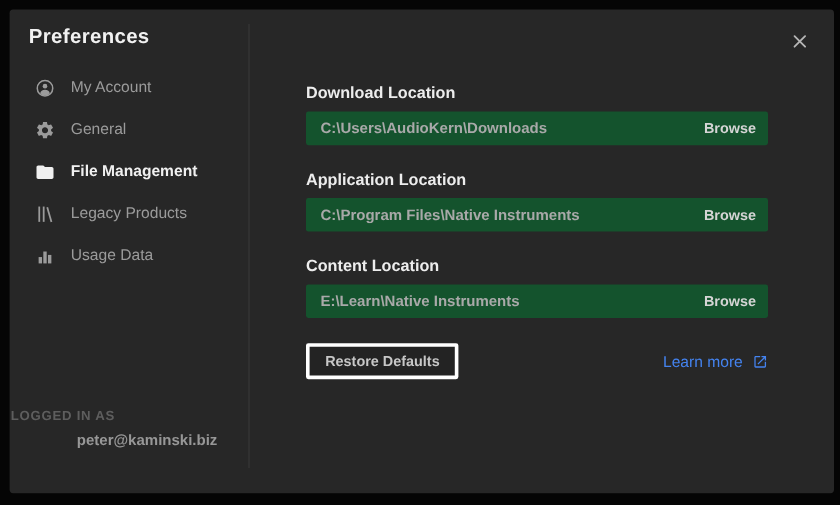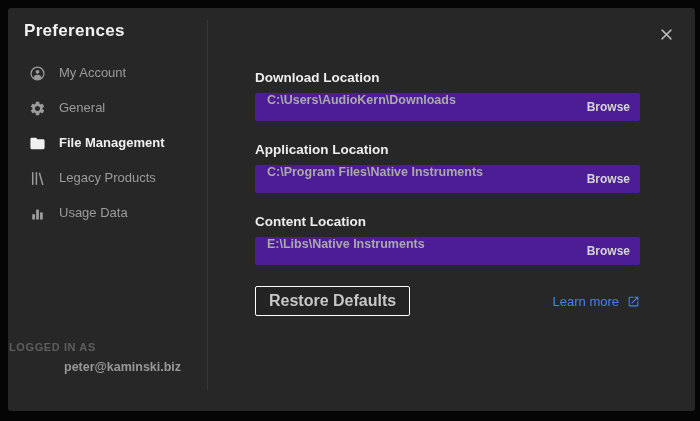--- a/index.html
+++ b/index.html
@@ -77,23 +77,24 @@
     width: 385px;
   }
   .section-heading {
     font-size: 13.5px;
     font-weight: bold;
     color: #ededed;
     margin-bottom: 8px;
   }
   .path-field {
     height: 28px;
-    background: #4c1d95;
+    background: #14532d;
     border-radius: 2px;
     display: flex;
+    align-items: center;
     padding: 0 10px 0 12px;
     margin-bottom: 21px;
   }
   .path-text {
     font-size: 12.5px;
     font-weight: bold;
     color: #a9a9a9;
     white-space: nowrap;
     overflow: hidden;
   }
@@ -109,25 +110,25 @@
     padding: 0;
   }
   .bottom-row {
     margin-top: 3px;
     display: flex;
     align-items: center;
     justify-content: space-between;
   }
   .restore-btn {
     background: #232323;
-    border: 1px solid #ffffff;
+    border: 3px solid #ffffff;
     border-radius: 2px;
     color: #c7c7c7;
     font-family: "Liberation Sans", sans-serif;
-    font-size: 16px;
+    font-size: 12px;
     font-weight: bold;
     padding: 5px 13px;
     cursor: pointer;
   }
   .learn-more {
     display: flex;
     align-items: center;
     gap: 8px;
     color: #4483ef;
     font-size: 13px;
@@ -207,21 +208,21 @@
       <div class="section-heading">Application Location</div>
       <div class="path-field">
         <span class="path-text">C:\Program Files\Native Instruments</span>
         <button class="browse-btn">Browse</button>
       </div>
     </div>
 
     <div>
       <div class="section-heading">Content Location</div>
       <div class="path-field">
-        <span class="path-text">E:\Libs\Native Instruments</span>
+        <span class="path-text">E:\Learn\Native Instruments</span>
         <button class="browse-btn">Browse</button>
       </div>
     </div>
 
     <div class="bottom-row">
       <button class="restore-btn">Restore Defaults</button>
       <a class="learn-more">
         <span>Learn more</span>
         <svg width="13" height="13" viewBox="0 0 24 24" fill="#4483ef">
           <path d="M19 19H5V5h7V3H5c-1.1 0-2 .9-2 2v14c0 1.1.9 2 2 2h14c1.1 0 2-.9 2-2v-7h-2v7zM14 3v2h3.59l-9.83 9.83 1.41 1.41L19 6.41V10h2V3h-7z"></path>

